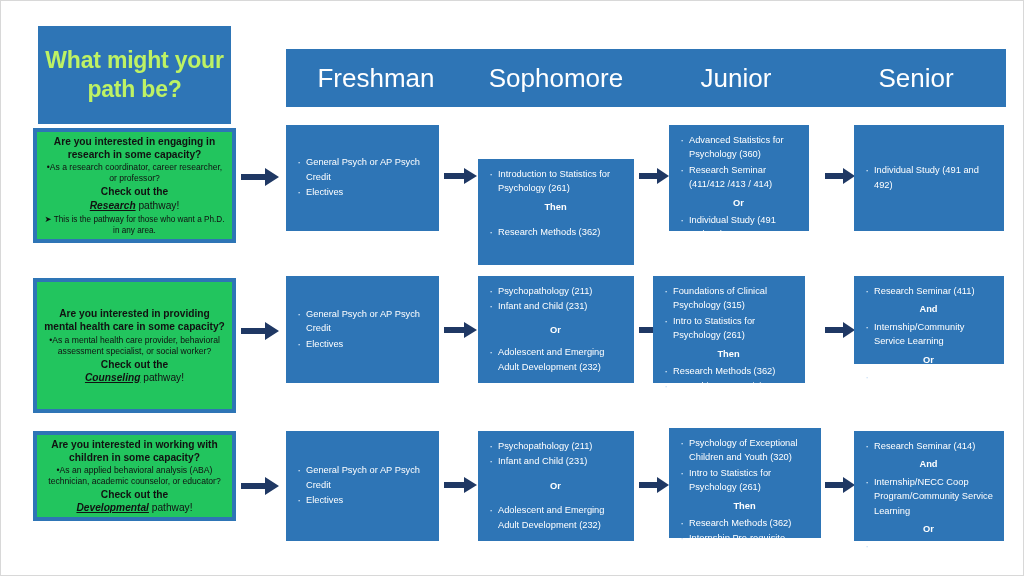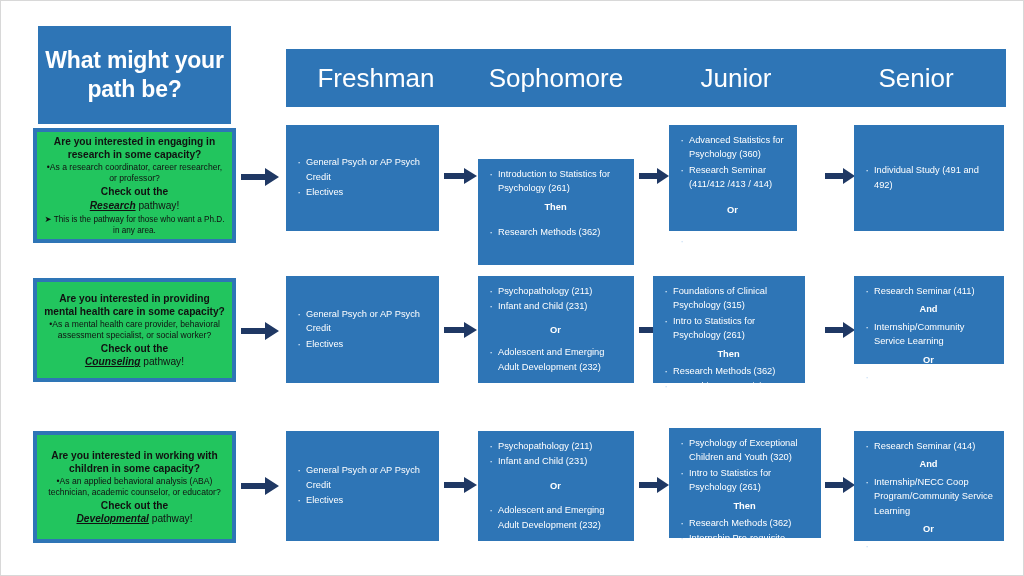--- a/index.html
+++ b/index.html
@@ -18,21 +18,21 @@
 
   
   .title-box {
     position: absolute;
     left: 37px; top: 25px; width: 193px; height: 98px;
     background: #2E75B6;
     display: flex; align-items: center; justify-content: center;
     text-align: center;
   }
   .title-box .title-text {
-    color: #ffffff;
+    color: #bef264;
     font-size: 23px;
     font-weight: bold;
     line-height: 1.25;
     letter-spacing: -0.2px;
     padding: 0 6px;
   }
 
   
   .year-band {
     position: absolute;
@@ -172,21 +172,21 @@
       <li>Research Methods (362)</li>
     </ul>
   </div>
 
   <div class="arrow" style="left:638px; top:167px;">
     <svg width="30" height="16" viewBox="0 0 30 16">
         <path d="M0 5 H18 V0 L30 8 L18 16 V11 H0 Z" fill="#1F3864"></path>
       </svg>
   </div>
 
-  <div class="card" style="left:668px; top:124px; width:128px; height:106px; justify-content:flex-start;gap:7px;">
+  <div class="card" style="left:668px; top:124px; width:140px; height:106px; justify-content:flex-start;">
     <ul>
       <li>Advanced Statistics for Psychology (360)</li>
       <li>Research Seminar (411/412 /413 / 414)</li>
     </ul>
     <div class="conj">Or</div>
     <div class="spacer"></div>
     <ul>
       <li>Individual Study (491 and492)</li>
     </ul>
   </div>
@@ -196,21 +196,21 @@
         <path d="M0 5 H18 V0 L30 8 L18 16 V11 H0 Z" fill="#1F3864"></path>
       </svg>
   </div>
 
   <div class="card" style="left:853px; top:124px; width:150px; height:106px;">
     <ul>
       <li>Individual Study (491 and 492)</li>
     </ul>
   </div>
 
-  <div class="prompt" style="left:32px; top:277px; width:203px; height:104px;">
+  <div class="prompt" style="left:32px; top:277px; width:203px; height:135px;">
     <div class="q">Are you interested in providing mental health care in some capacity?</div>
     <div class="sub">•As a mental health care provider, behavioral assessment specialist, or social worker?</div>
     <div class="check">Check out the</div>
     <div class="path"><span class="em">Counseling</span><span> pathway!</span></div>
   </div>
 
   <div class="arrow" style="left:240px; top:321px;">
     <svg width="38" height="18" viewBox="0 0 38 18">
         <path d="M0 6 H24 V0 L38 9 L24 18 V12 H0 Z" fill="#1F3864"></path>
       </svg>
@@ -273,21 +273,21 @@
     <div class="conj">And</div>
     <ul>
       <li>Internship/Community Service Learning</li>
     </ul>
     <div class="conj">Or</div>
     <ul>
       <li>Individual Study (491 and 492)</li>
     </ul>
   </div>
 
-  <div class="prompt" style="left:32px; top:430px; width:203px; height:112px;">
+  <div class="prompt" style="left:32px; top:430px; width:203px; height:90px;">
     <div class="q">Are you interested in working with children in some capacity?</div>
     <div class="sub">•As an applied behavioral analysis (ABA) technician, academic counselor, or educator?</div>
     <div class="check">Check out the</div>
     <div class="path"><span class="em">Developmental</span><span> pathway!</span></div>
   </div>
 
   <div class="arrow" style="left:240px; top:476px;">
     <svg width="38" height="18" viewBox="0 0 38 18">
         <path d="M0 6 H24 V0 L38 9 L24 18 V12 H0 Z" fill="#1F3864"></path>
       </svg>

